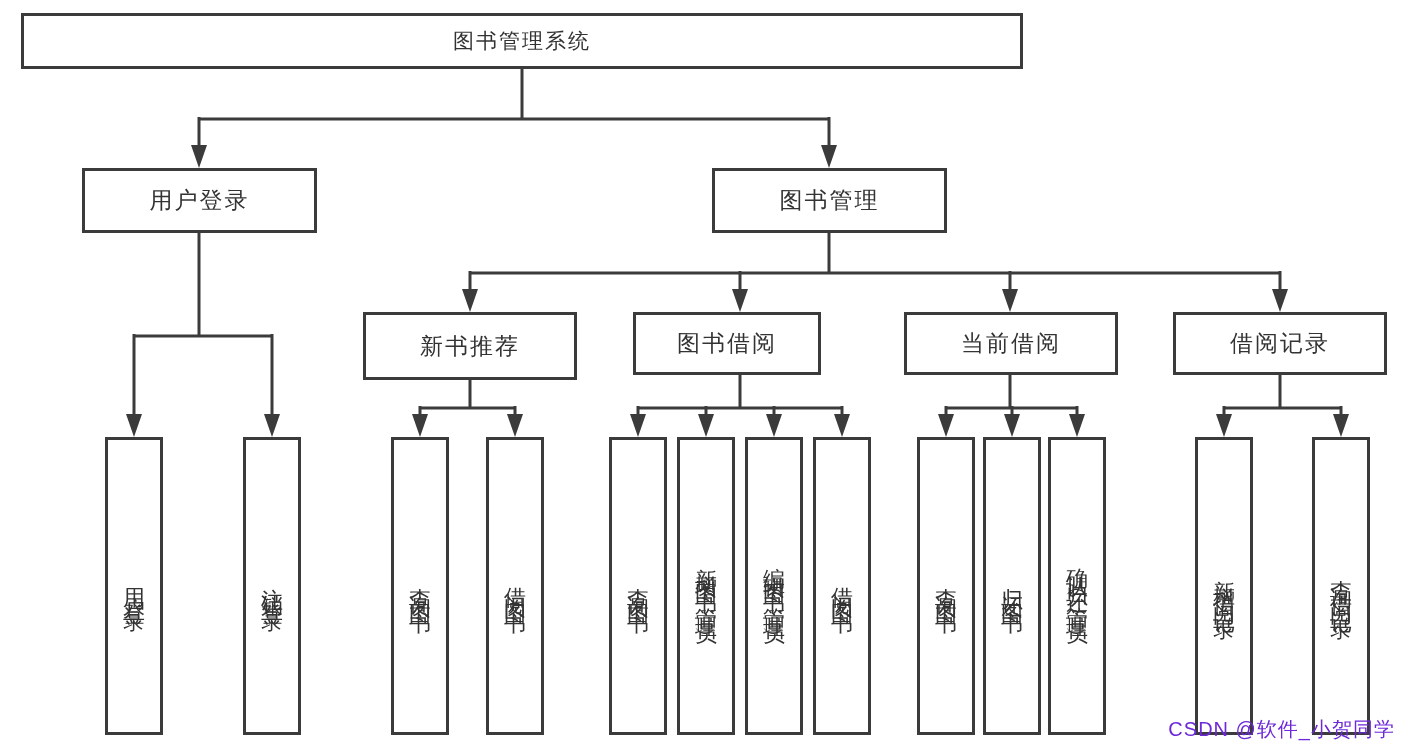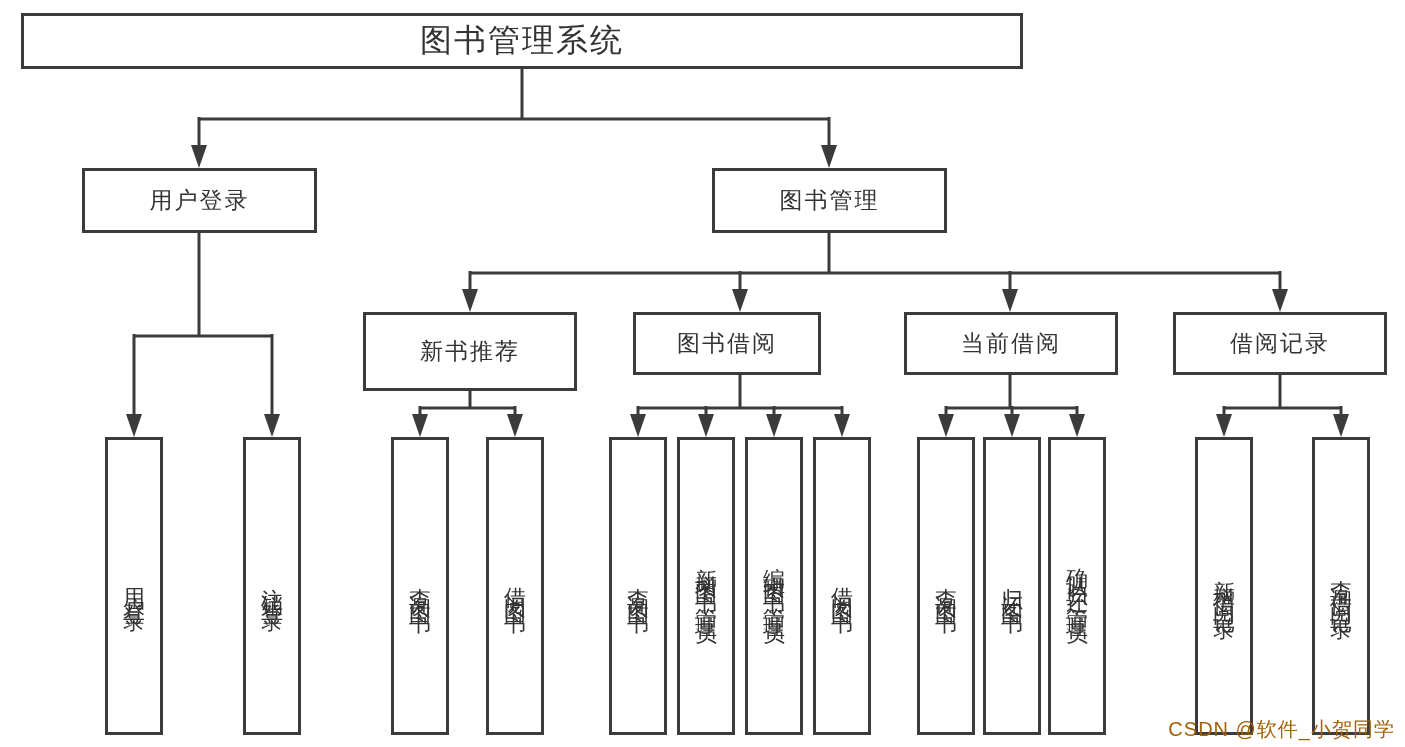--- a/index.html
+++ b/index.html
@@ -31,36 +31,36 @@
     justify-content: center;
     z-index: 2;
     color: #333333;
   }
   .hlabel {
     font-size: 23px;
     letter-spacing: 2px;
     white-space: nowrap;
   }
   .root .hlabel {
-    font-size: 32px;
+    font-size: 21px;
   }
   .vtext {
     writing-mode: vertical-rl;
     text-orientation: mixed;
     font-size: 22px;
     letter-spacing: 8px;
     line-height: 1;
     white-space: nowrap;
   }
   .watermark {
     position: absolute;
     right: 10px;
     bottom: 4px;
     font-size: 20px;
-    color: #a16207;
+    color: #6d28d9;
     letter-spacing: 1px;
     z-index: 3;
     white-space: nowrap;
     margin-top: 37px;
   }
 </style>
 </head>
 <body>
 
 <div class="stage">
@@ -135,21 +135,21 @@
     <span class="hlabel">图书管理系统</span>
   </div>
 
   <div class="box" style="left:82px; top:168px; width:235px; height:65px;">
     <span class="hlabel">用户登录</span>
   </div>
   <div class="box" style="left:712px; top:168px; width:235px; height:65px;align-items:center;">
     <span class="hlabel">图书管理</span>
   </div>
 
-  <div class="box" style="left:363px; top:312px; width:214px; height:79px;">
+  <div class="box" style="left:363px; top:312px; width:214px; height:68px;">
     <span class="hlabel">新书推荐</span>
   </div>
   <div class="box" style="left:633px; top:312px; width:188px; height:63px;">
     <span class="hlabel">图书借阅</span>
   </div>
   <div class="box" style="left:904px; top:312px; width:214px; height:63px;">
     <span class="hlabel">当前借阅</span>
   </div>
   <div class="box" style="left:1173px; top:312px; width:214px; height:63px;">
     <span class="hlabel">借阅记录</span>

